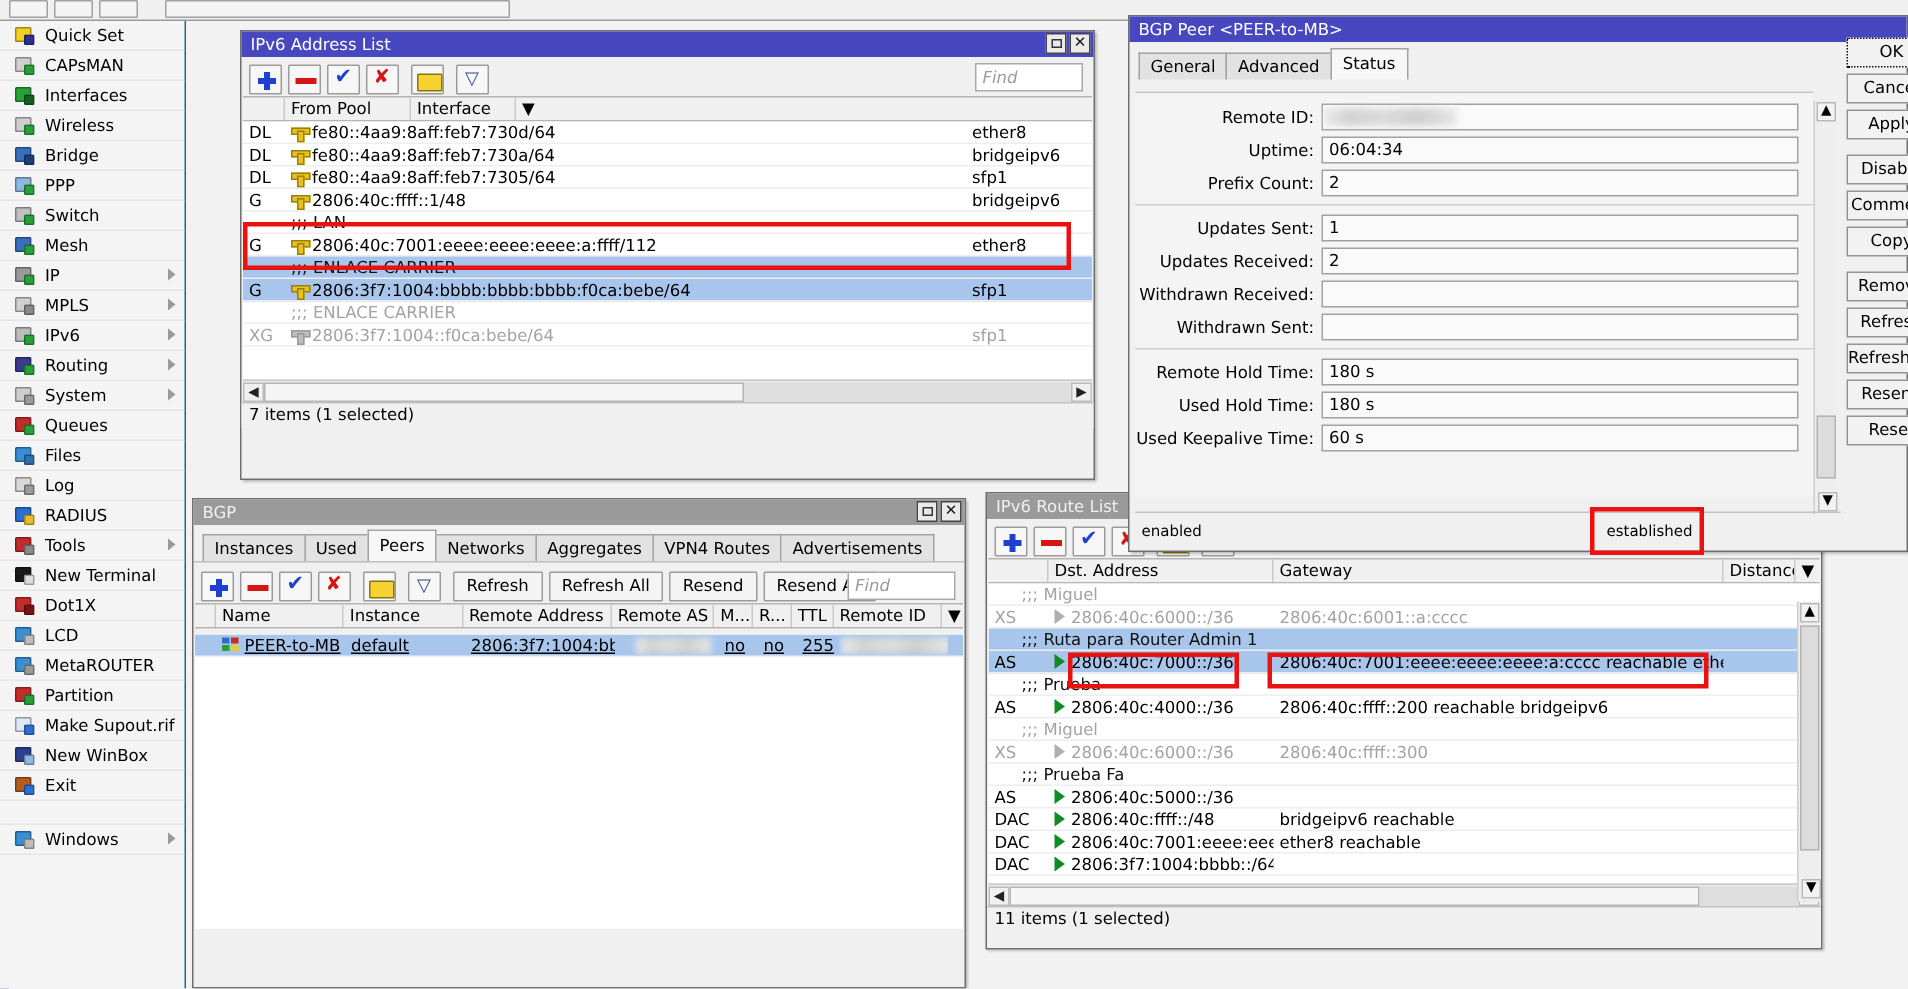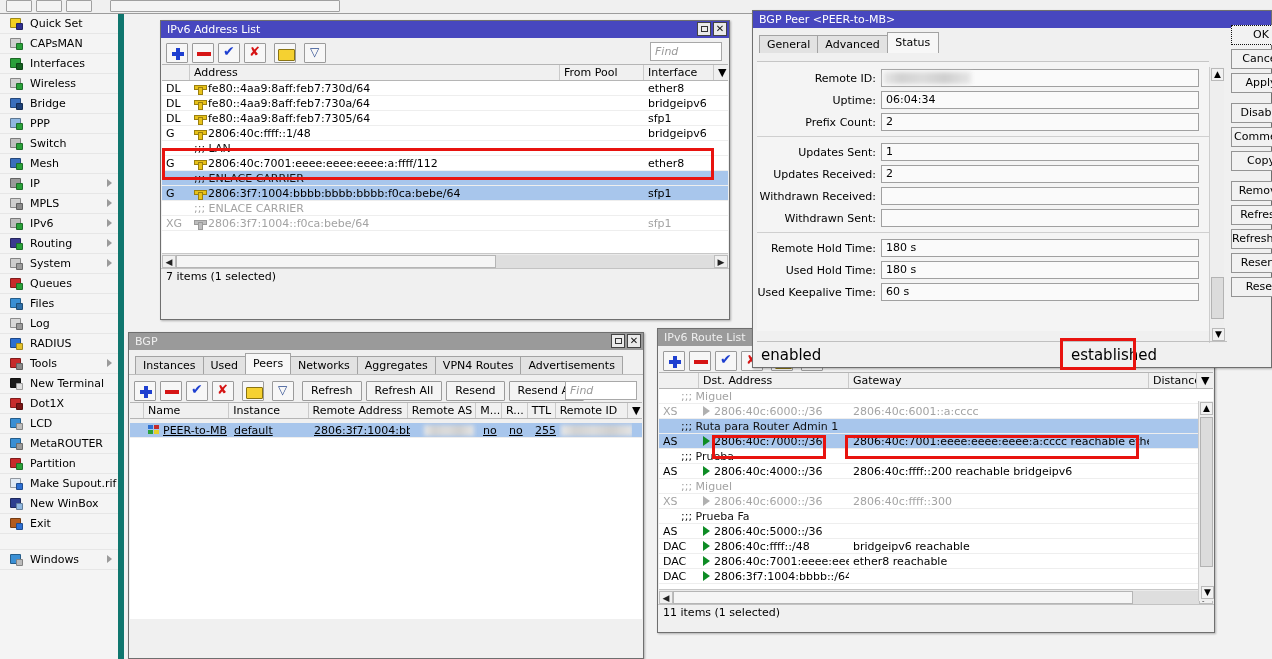--- a/index.html
+++ b/index.html
@@ -20,21 +20,21 @@
     background: #f0f0f0; border-bottom: 1px solid #9c9c9c;
   }
   .tb-btn {
     position: absolute; top: 0px; height: 12px; border: 1px solid #a0a0a0;
     background: #f4f4f4; border-radius: 1px;
   }
 
   
   .sidebar {
     position: absolute; left: 0; top: 14px; width: 124px; height: 645px;
-    background: #f4f4f4; border-right: 6px solid #0f766e;
+    background: #f4f4f4; border-right: 1px solid #0f766e;
     overflow: hidden;
   }
   .sidebar-accent {
     position: absolute; left: 0; top: 14px; width: 6px; height: 645px;
     background: #2b2ba6;
   }
   .side-item {
     position: relative; display: flex; align-items: center;
     height: 20px; padding-left: 9px; border-bottom: 1px solid #e6e6e6;
     cursor: default; white-space: nowrap;
@@ -419,21 +419,20 @@
       <div class="tbtn minus-ico"></div>
       <div class="tbtn check-ico"></div>
       <div class="tbtn x-ico"></div>
       <div class="tbtn folder-ico" style="margin-left:4px;"></div>
       <div class="tbtn filter-ico" style="margin-left:4px;"></div>
       <div class="find" style="position:absolute; right:7px; top:4px;">Find</div>
     </div>
 
     <div class="thead" style="margin:0 1px;">
       <div class="th" style="width:28px;"></div>
-      <div class="th" style="width:370px;">Address</div>
       <div class="th" style="width:84px;">From Pool</div>
       <div class="th" style="width:70px;">Interface</div>
       <div class="th" style="width:14px;border-right:none;">▼</div>
     </div>
 
     <div class="tbody" id="addrBody" style="height:172px; margin:0 1px;">
         <div class="tr">
           <div class="td" style="width:28px">DL</div>
           <div class="td" style="width:370px"><span class="addr-ico"></span><span>fe80::4aa9:8aff:feb7:730d/64</span></div>
           <div class="td" style="width:84px"></div>
@@ -733,21 +732,21 @@
       </div>
 
     <div class="vscroll" style="left:456px; top:56px; height:276px;">
       <div class="vs-arrow">▲</div>
       <div class="vs-thumb" style="top:210px;height:42px;"></div>
       <div class="vs-arrow" style="position:absolute;bottom:1px;left:1px;">▼</div>
     </div>
 
     <div style="position:absolute; left:4px; top:330px; width:470px; height:1px; background:#c0c0c0;"></div>
 
-    <div style="position:absolute; left:4px; top:334px; width:470px; height:20px; font-size:15px; line-height:20px;">
+    <div style="position:absolute; left:4px; top:334px; width:470px; height:20px; font-size:10px; line-height:20px;">
       <span style="position:absolute;left:4px;">enabled</span>
       <span style="position:absolute;left:314px;">established</span>
     </div>
 
     <div class="sidebtns" id="peerBtns" style="left:478px; top:14px; width:64px;">
         <div class="sbtn focus" style="">OK</div>
         <div class="sbtn" style="">Cancel</div>
         <div class="sbtn" style="">Apply</div>
         <div class="sbtn" style="margin-top:6px;">Disable</div>
         <div class="sbtn" style="">Comment</div>

